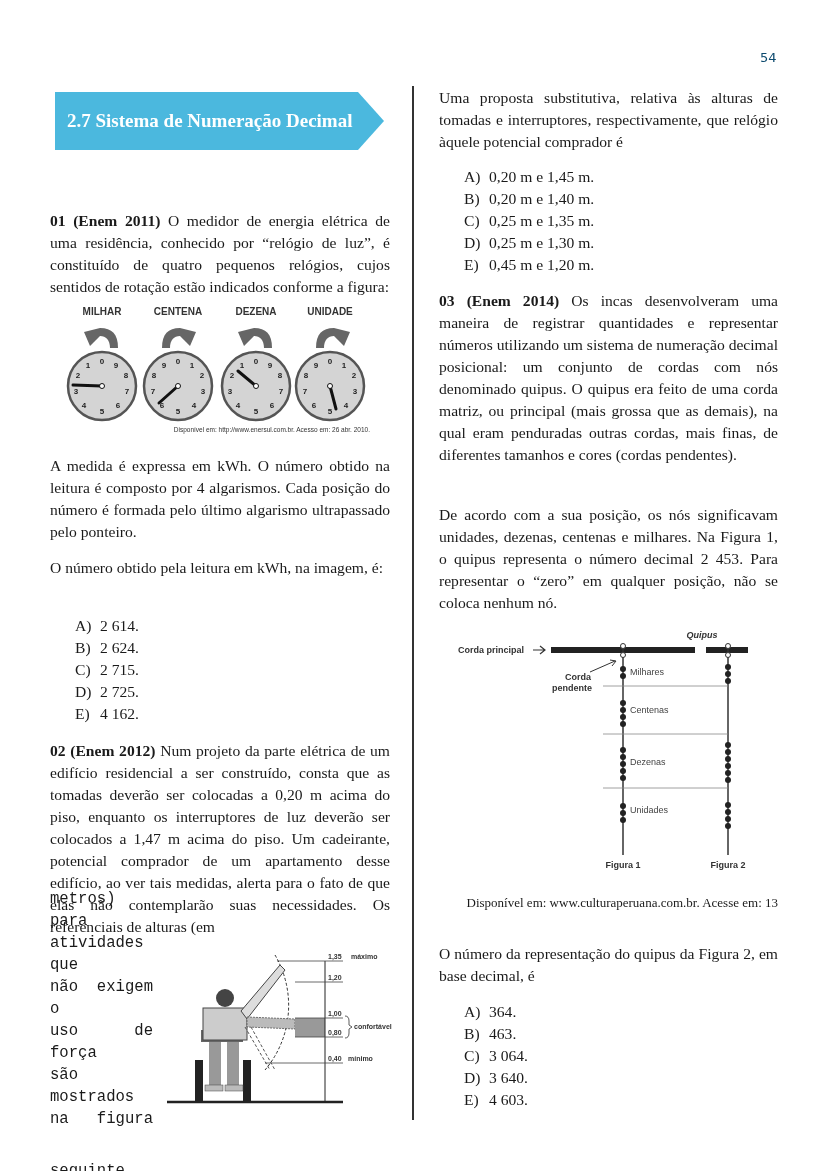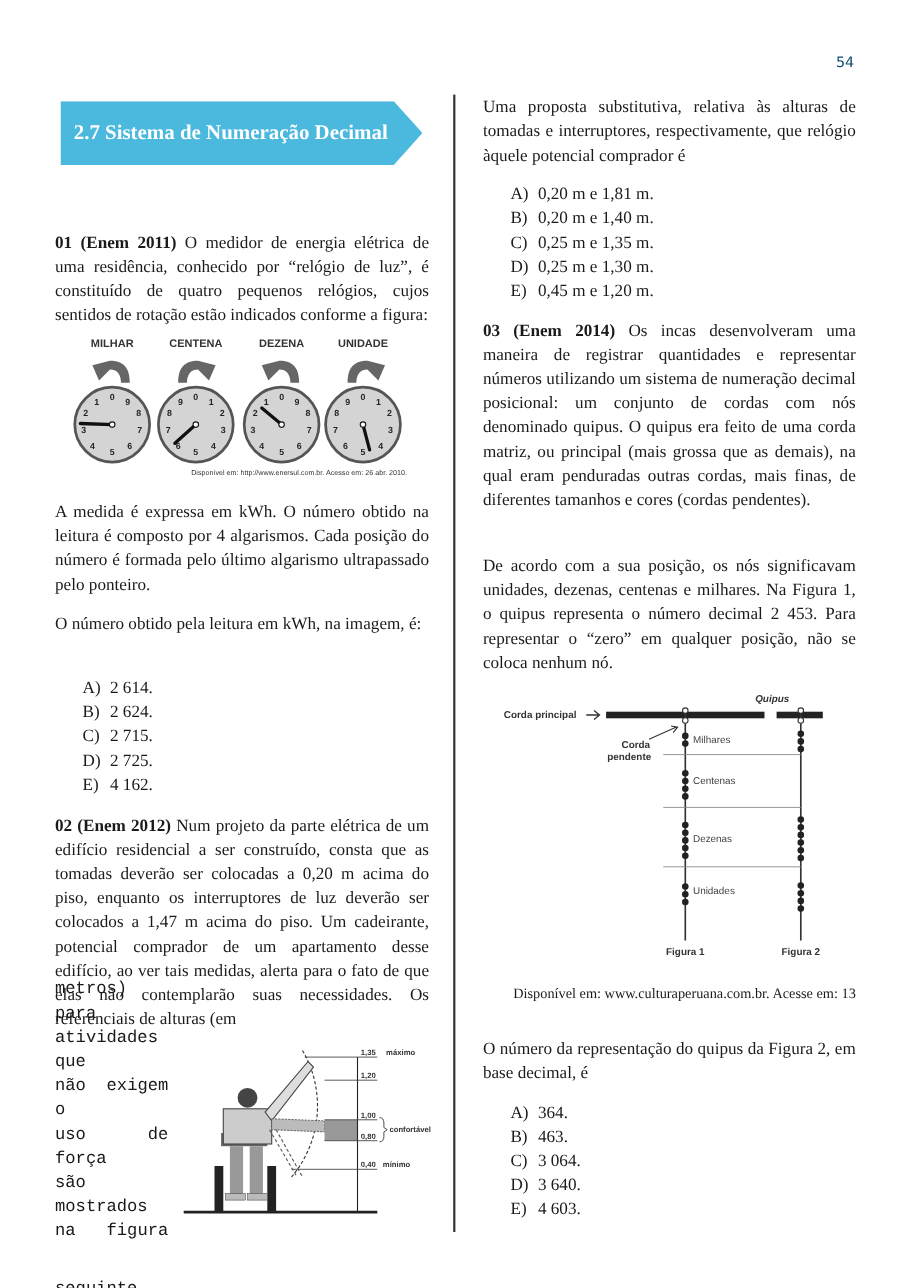--- a/index.html
+++ b/index.html
@@ -213,21 +213,21 @@
     <text x="189" y="84">confortável</text>
   </g>
   <path d="M180,71 Q184,71 184,76 L184,80 L187,82 L184,84 L184,88 Q184,93 180,93" fill="none" stroke="#333" stroke-width="0.8"></path>
 </svg>
 
 <div class="para col-right" style="top:87px;">Uma proposta substitutiva, relativa às alturas de tomadas e interruptores, respectivamente, que relógio àquele potencial comprador é</div>
 
 <div class="options" style="left:464px; top:166px;">
   <div class="opt">
       <span class="letter">A)</span>
-      <span>0,20 m e 1,81 m.</span>
+      <span>0,20 m e 1,45 m.</span>
     </div>
   <div class="opt">
       <span class="letter">B)</span>
       <span>0,20 m e 1,40 m.</span>
     </div>
   <div class="opt">
       <span class="letter">C)</span>
       <span>0,25 m e 1,35 m.</span>
     </div>
   <div class="opt">

